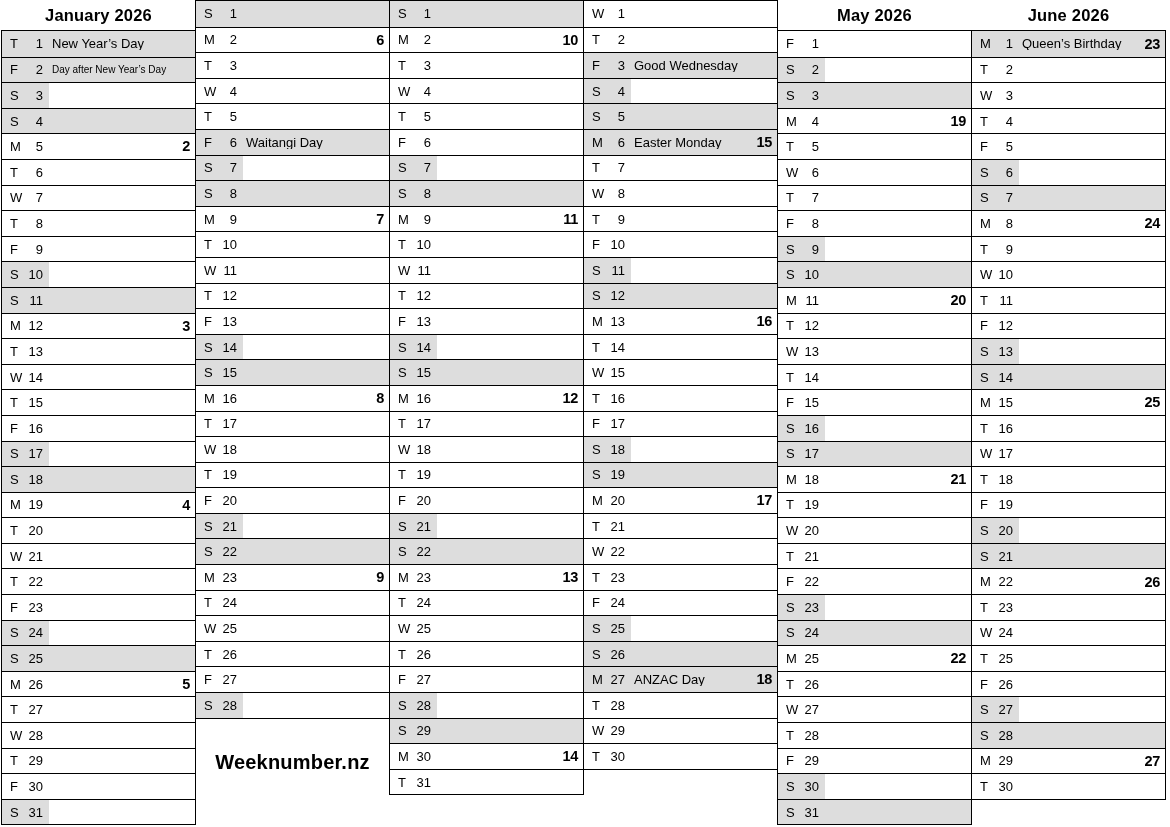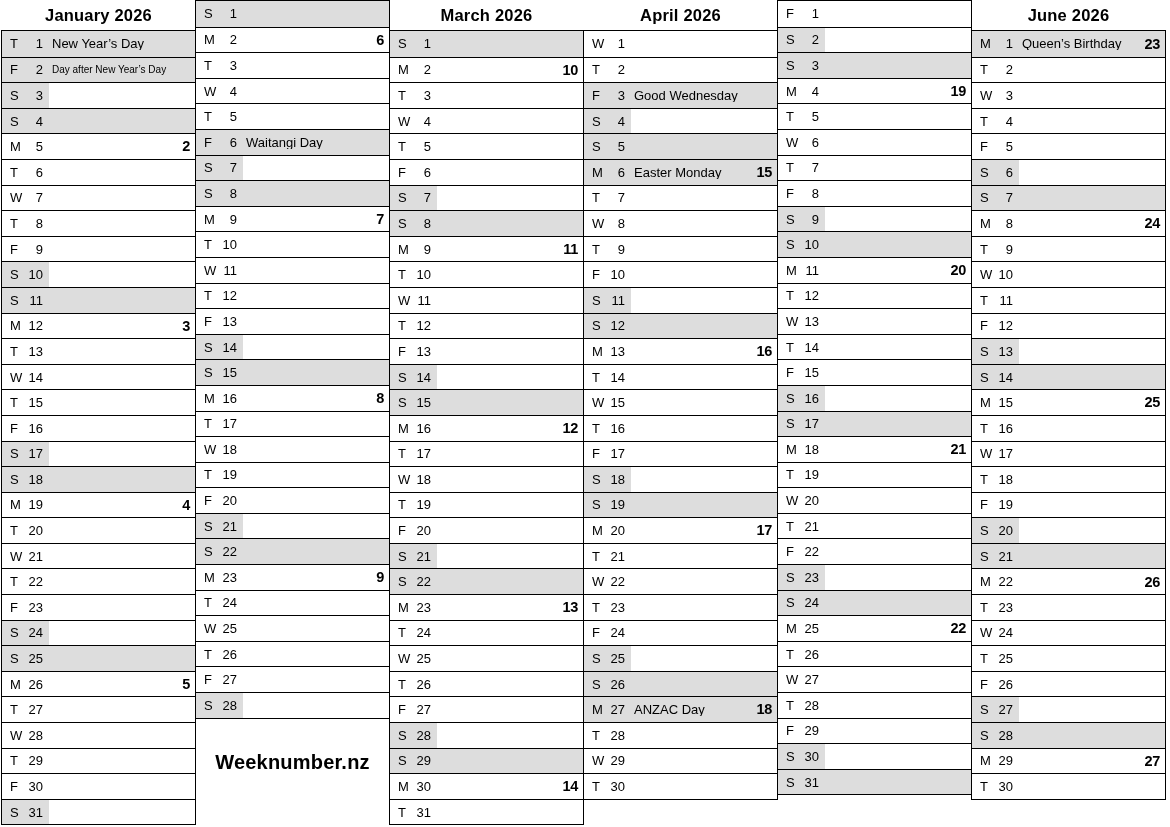--- a/index.html
+++ b/index.html
@@ -350,21 +350,20 @@
           </div>
           <div class="day-row shade-label">
             <span class="dl">S</span>
             <span class="dn">28</span>
             <span class="hol"></span>
           </div>
         </div>
         <div class="logo">Weeknumber.nz</div>
       </div>
       <div class="month">
-        <div class="month-header">March 2026</div>
         <div class="month-table">
           <div class="day-row shade-full">
             <span class="dl">S</span>
             <span class="dn">1</span>
             <span class="hol"></span>
           </div>
           <div class="day-row">
             <span class="dl">M</span>
             <span class="dn">2</span>
             <span class="hol"></span>
@@ -515,21 +514,20 @@
             <span class="wk">14</span>
           </div>
           <div class="day-row">
             <span class="dl">T</span>
             <span class="dn">31</span>
             <span class="hol"></span>
           </div>
         </div>
       </div>
       <div class="month">
-        <div class="month-header">April 2026</div>
         <div class="month-table">
           <div class="day-row">
             <span class="dl">W</span>
             <span class="dn">1</span>
             <span class="hol"></span>
           </div>
           <div class="day-row">
             <span class="dl">T</span>
             <span class="dn">2</span>
             <span class="hol"></span>
@@ -674,20 +672,21 @@
             <span class="hol"></span>
           </div>
           <div class="day-row">
             <span class="dl">T</span>
             <span class="dn">30</span>
             <span class="hol"></span>
           </div>
         </div>
       </div>
       <div class="month">
+        <div class="month-header">May 2026</div>
         <div class="month-table">
           <div class="day-row">
             <span class="dl">F</span>
             <span class="dn">1</span>
             <span class="hol"></span>
           </div>
           <div class="day-row shade-label">
             <span class="dl">S</span>
             <span class="dn">2</span>
             <span class="hol"></span>

